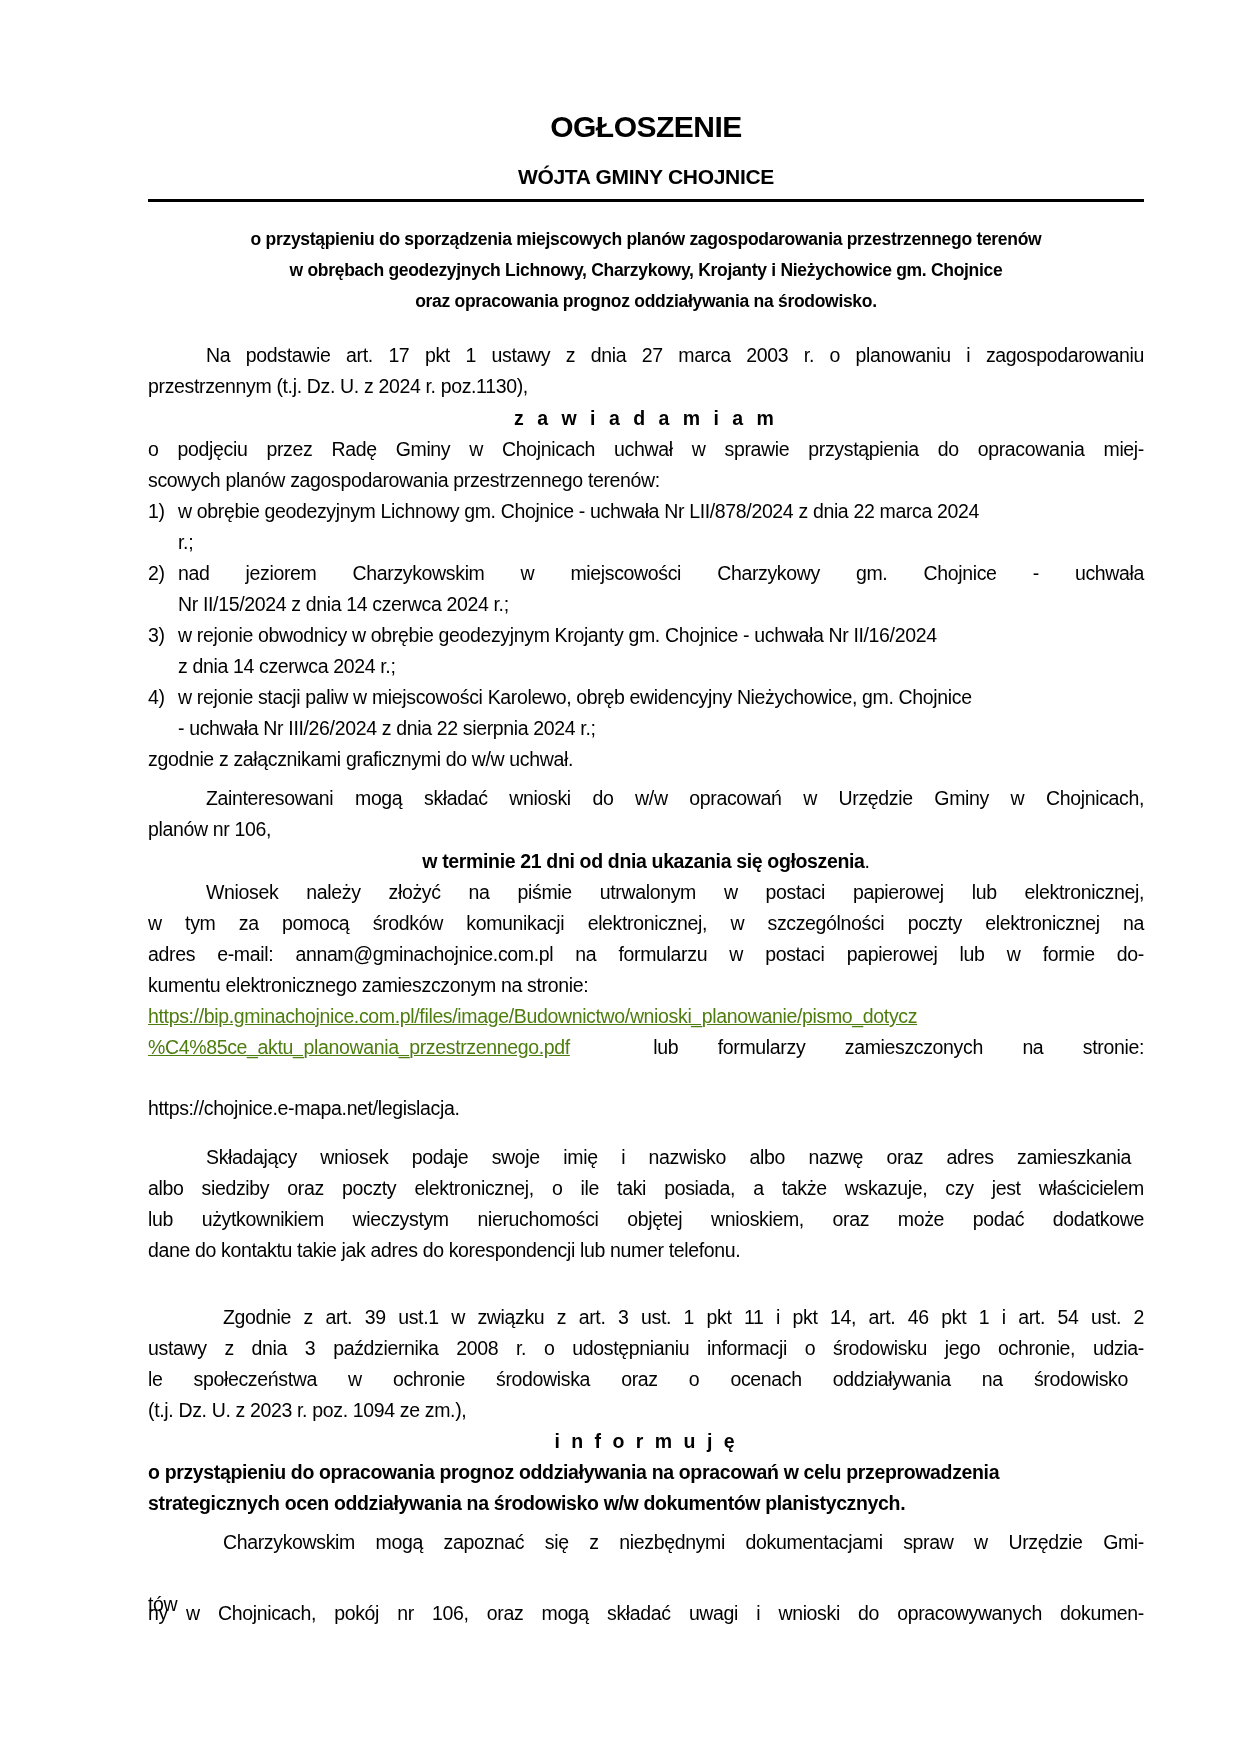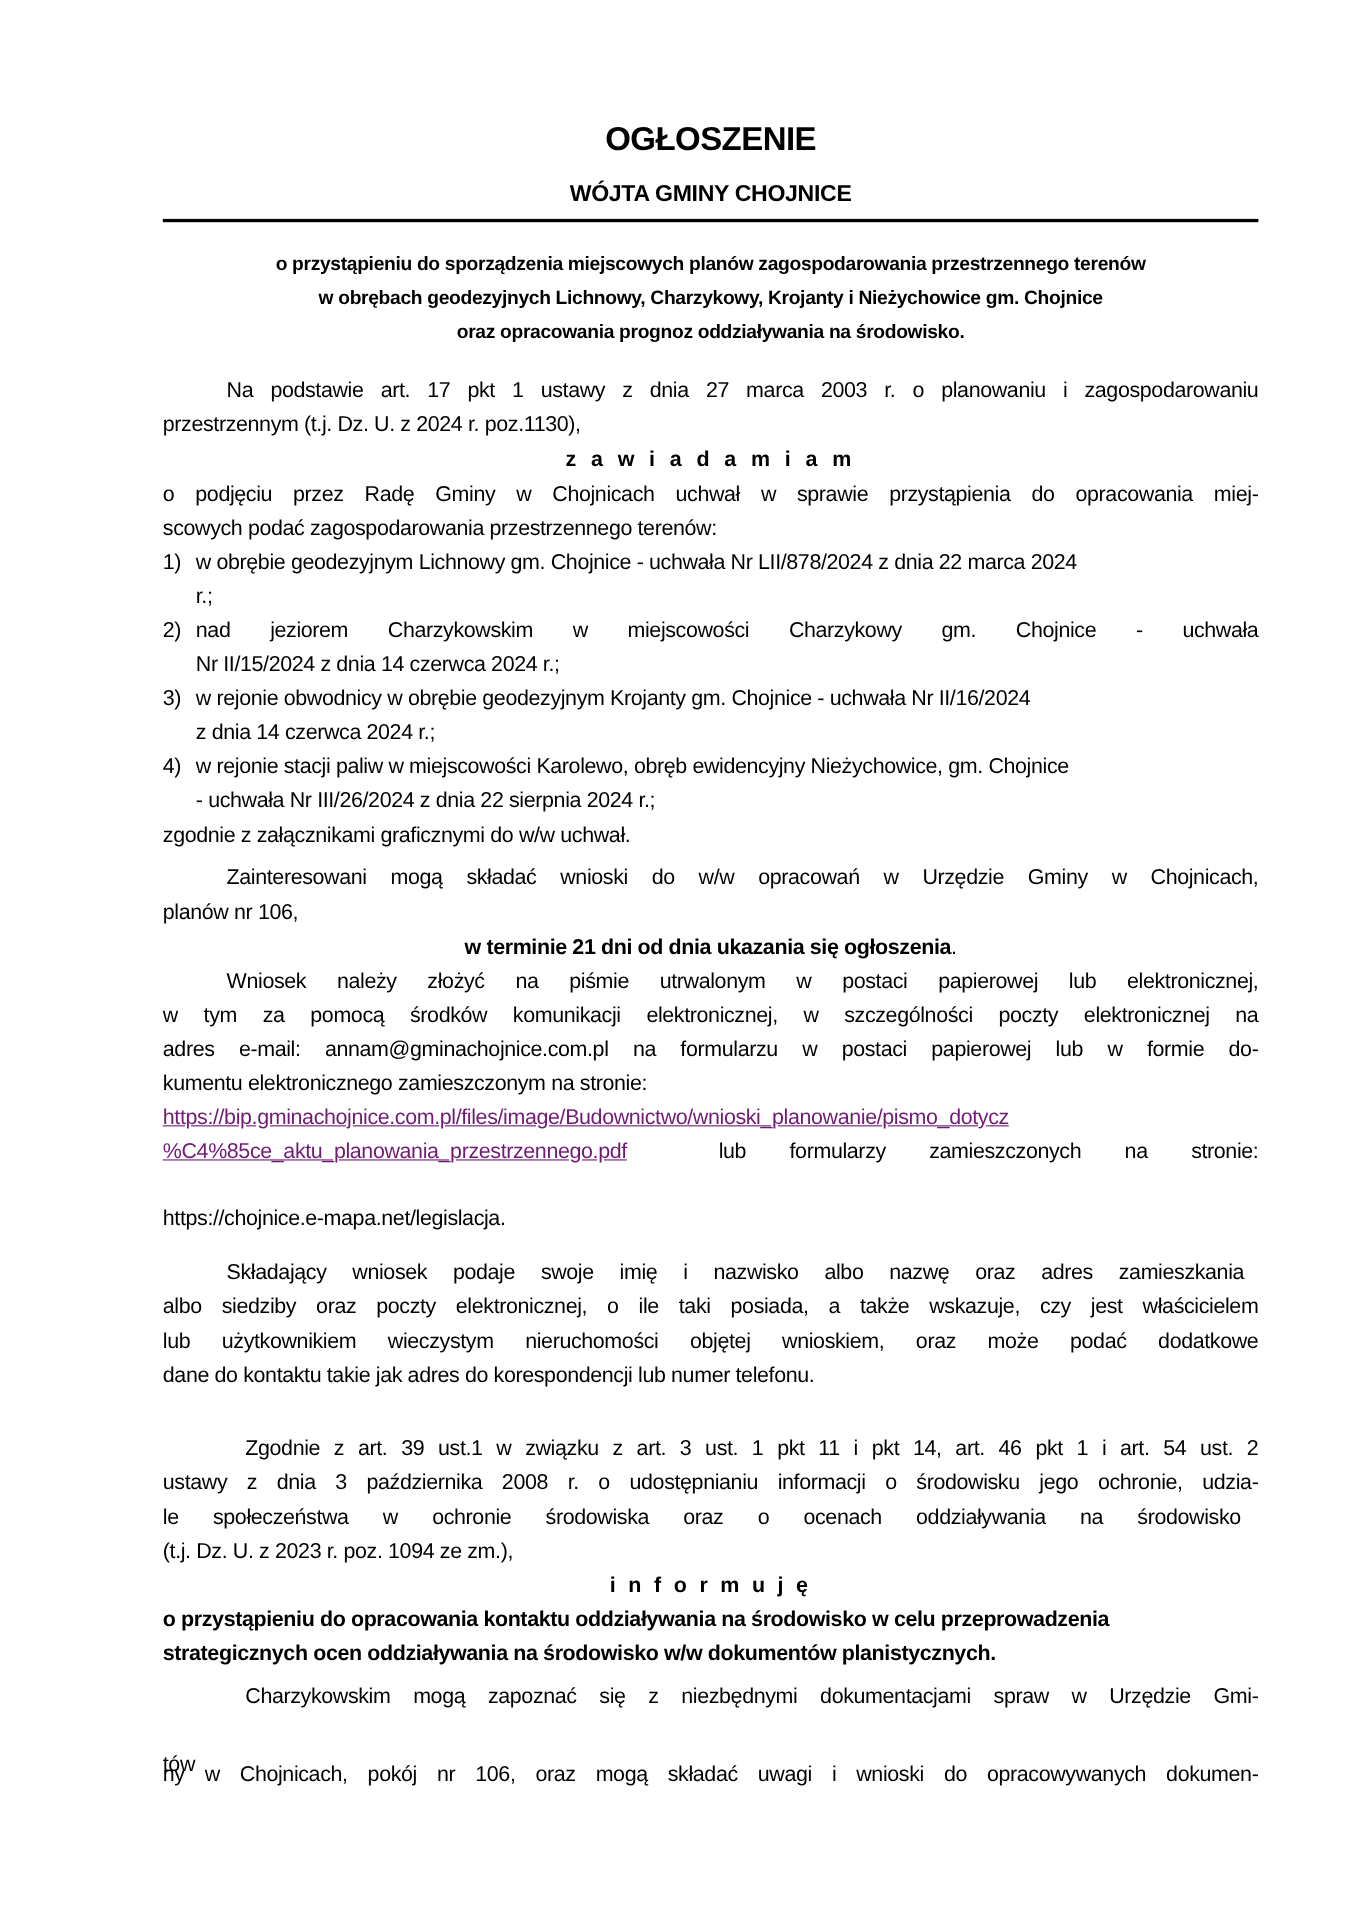--- a/index.html
+++ b/index.html
@@ -12,21 +12,21 @@
               font-weight: bold; font-size: 21px; letter-spacing: -0.3px; }
   .rule { position: absolute; top: 199px; left: 0; width: 996px; height: 3px; background: #000; }
   .heading { position: absolute; top: 224px; left: 0; width: 996px; text-align: center;
              font-weight: bold; font-size: 17.5px; line-height: 31px; letter-spacing: -0.3px; }
   .line { position: absolute; left: 0; width: 996px; font-size: 19.5px; line-height: 31px;
           white-space: nowrap; letter-spacing: -0.35px; }
   .just { text-align: justify; text-align-last: justify; }
   .center { text-align: center; }
   .bold { font-weight: bold; }
   .spaced { letter-spacing: 4px; font-weight: bold; }
-  .link { color: #701a75; text-decoration: underline; }
+  .link { color: #4d7c0f; text-decoration: underline; }
   .num { display: inline-block; width: 30px; }
 </style>
 </head>
 <body>
 
 <div class="page">
   <div class="title">OGŁOSZENIE</div>
   <div class="subtitle">WÓJTA GMINY CHOJNICE</div>
   <div class="rule"></div>
 
@@ -34,21 +34,21 @@
     <div>o przystąpieniu do sporządzenia miejscowych planów zagospodarowania przestrzennego terenów</div>
     <div>w obrębach geodezyjnych Lichnowy, Charzykowy, Krojanty i Nieżychowice gm. Chojnice</div>
     <div>oraz opracowania prognoz oddziaływania na środowisko.</div>
   </div>
 
   <div class="line just" style="top:340px; padding-left:58px; width:938px;">Na podstawie art. 17 pkt 1 ustawy z dnia 27 marca 2003 r. o planowaniu i zagospodarowaniu</div>
   <div class="line" style="top:371px;">przestrzennym (t.j. Dz. U. z 2024 r. poz.1130),</div>
   <div class="line center spaced" style="top:403px;">z a w i a d a m i a m</div>
 
   <div class="line just" style="top:434px;">o podjęciu przez Radę Gminy w Chojnicach uchwał w sprawie przystąpienia do opracowania miej-</div>
-  <div class="line" style="top:465px;">scowych podać zagospodarowania przestrzennego terenów:</div>
+  <div class="line" style="top:465px;">scowych planów zagospodarowania przestrzennego terenów:</div>
 
   <div class="line" style="top:496px;"><span class="num">1)</span><span>w obrębie geodezyjnym Lichnowy gm. Chojnice - uchwała Nr LII/878/2024 z dnia 22 marca 2024</span></div>
   <div class="line" style="top:527px; padding-left:30px;">r.;</div>
 
   <div class="line" style="top:558px; display:flex;">
       <span class="num">2)</span>
       <span class="just" style="display:block; flex:1;">nad jeziorem Charzykowskim w miejscowości Charzykowy gm. Chojnice - uchwała</span>
     </div>
   <div class="line" style="top:589px; padding-left:30px;">Nr II/15/2024 z dnia 14 czerwca 2024 r.;</div>
 
@@ -81,19 +81,19 @@
   <div class="line just" style="top:1173px;">albo siedziby oraz poczty elektronicznej, o ile taki posiada, a także wskazuje, czy jest właścicielem</div>
   <div class="line just" style="top:1204px;">lub użytkownikiem wieczystym nieruchomości objętej wnioskiem, oraz może podać dodatkowe</div>
   <div class="line" style="top:1235px;">dane do kontaktu takie jak adres do korespondencji lub numer telefonu.</div>
 
   <div class="line just" style="top:1302px; padding-left:75px; width:921px;">Zgodnie z art. 39 ust.1 w związku z art. 3 ust. 1 pkt 11 i pkt 14, art. 46 pkt 1 i art. 54 ust. 2</div>
   <div class="line just" style="top:1333px;">ustawy z dnia 3 października 2008 r. o udostępnianiu informacji o środowisku jego ochronie, udzia-</div>
   <div class="line just" style="top:1364px; width:980px;">le społeczeństwa w ochronie środowiska oraz o ocenach oddziaływania na środowisko</div>
   <div class="line" style="top:1395px;">(t.j. Dz. U. z 2023 r. poz. 1094 ze zm.),</div>
 
   <div class="line center spaced" style="top:1426px; letter-spacing:3px;">i n f o r m u j ę</div>
-  <div class="line bold" style="top:1457px;">o przystąpieniu do opracowania kontaktu oddziaływania na środowisko w celu przeprowadzenia</div>
+  <div class="line bold" style="top:1457px;">o przystąpieniu do opracowania prognoz oddziaływania na opracowań w celu przeprowadzenia</div>
   <div class="line bold" style="top:1488px;">strategicznych ocen oddziaływania na środowisko w/w dokumentów planistycznych.</div>
 
   <div class="line just" style="top:1527px; padding-left:75px; width:921px;">Charzykowskim mogą zapoznać się z niezbędnymi dokumentacjami spraw w Urzędzie Gmi-</div>
   <div class="line just" style="top:1598px;">ny w Chojnicach, pokój nr 106, oraz mogą składać uwagi i wnioski do opracowywanych dokumen-</div>
   <div class="line" style="top:1589px;">tów</div>
 </div>
 
 </body></html>

